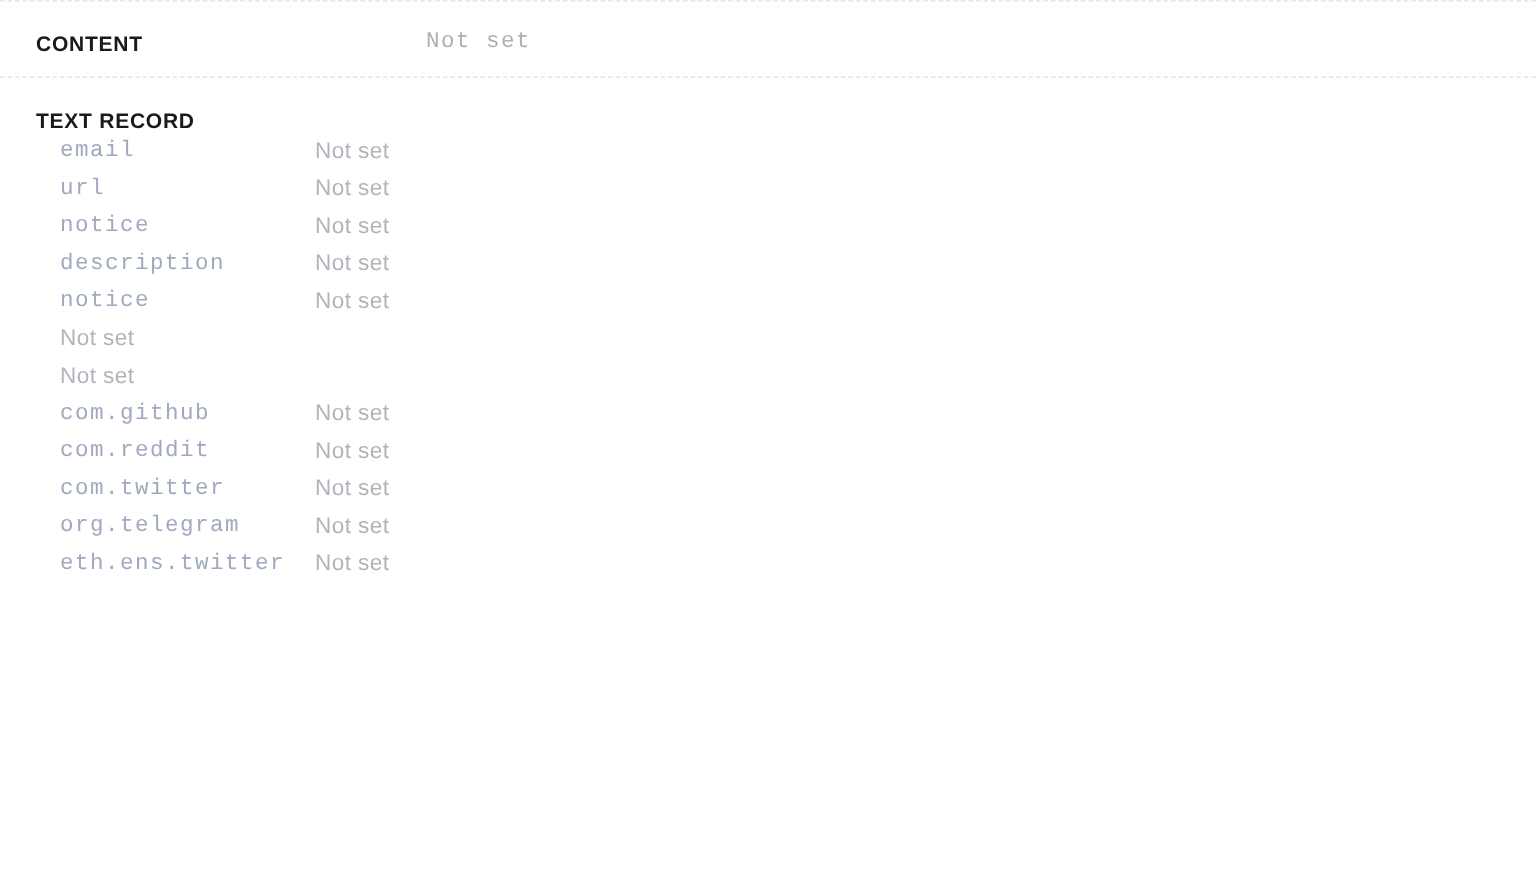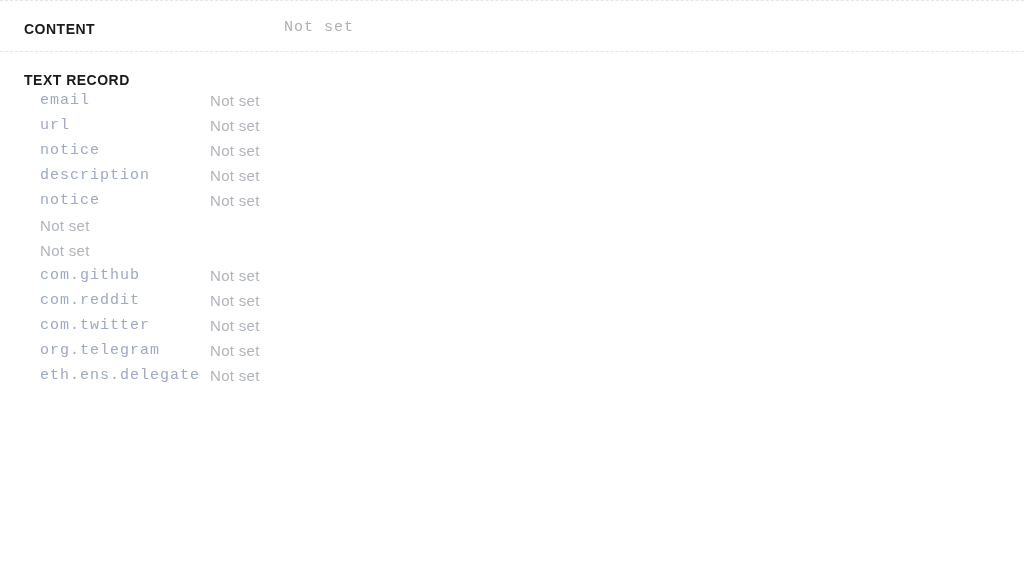--- a/index.html
+++ b/index.html
@@ -126,20 +126,20 @@
           </div>
           <div class="record-row">
             <div class="record-key">com.twitter</div>
             <div class="record-value">Not set</div>
           </div>
           <div class="record-row">
             <div class="record-key">org.telegram</div>
             <div class="record-value">Not set</div>
           </div>
           <div class="record-row">
-            <div class="record-key">eth.ens.delegate</div>
+            <div class="record-key">eth.ens.twitter</div>
             <div class="record-value">Not set</div>
           </div>
         </div>
     </div>
   </div>
 
 </div>
 
 </body></html>

